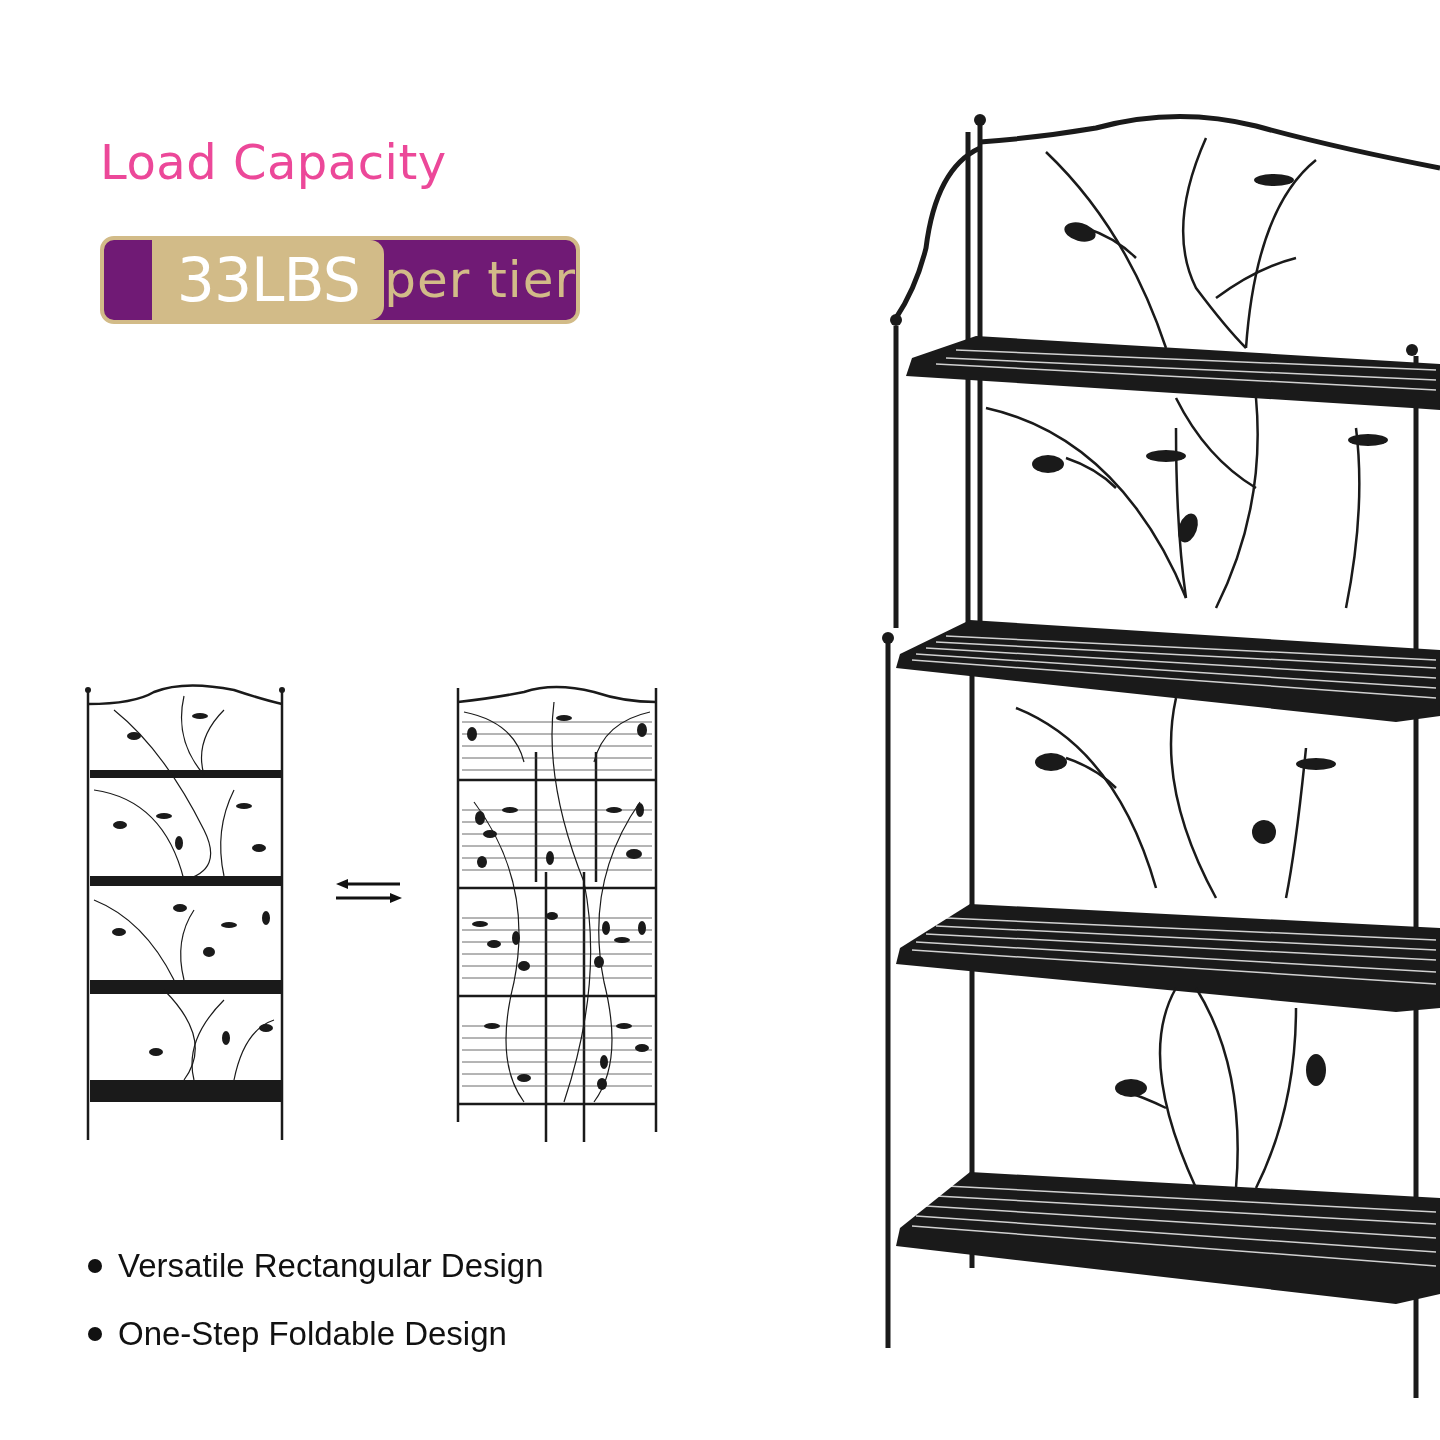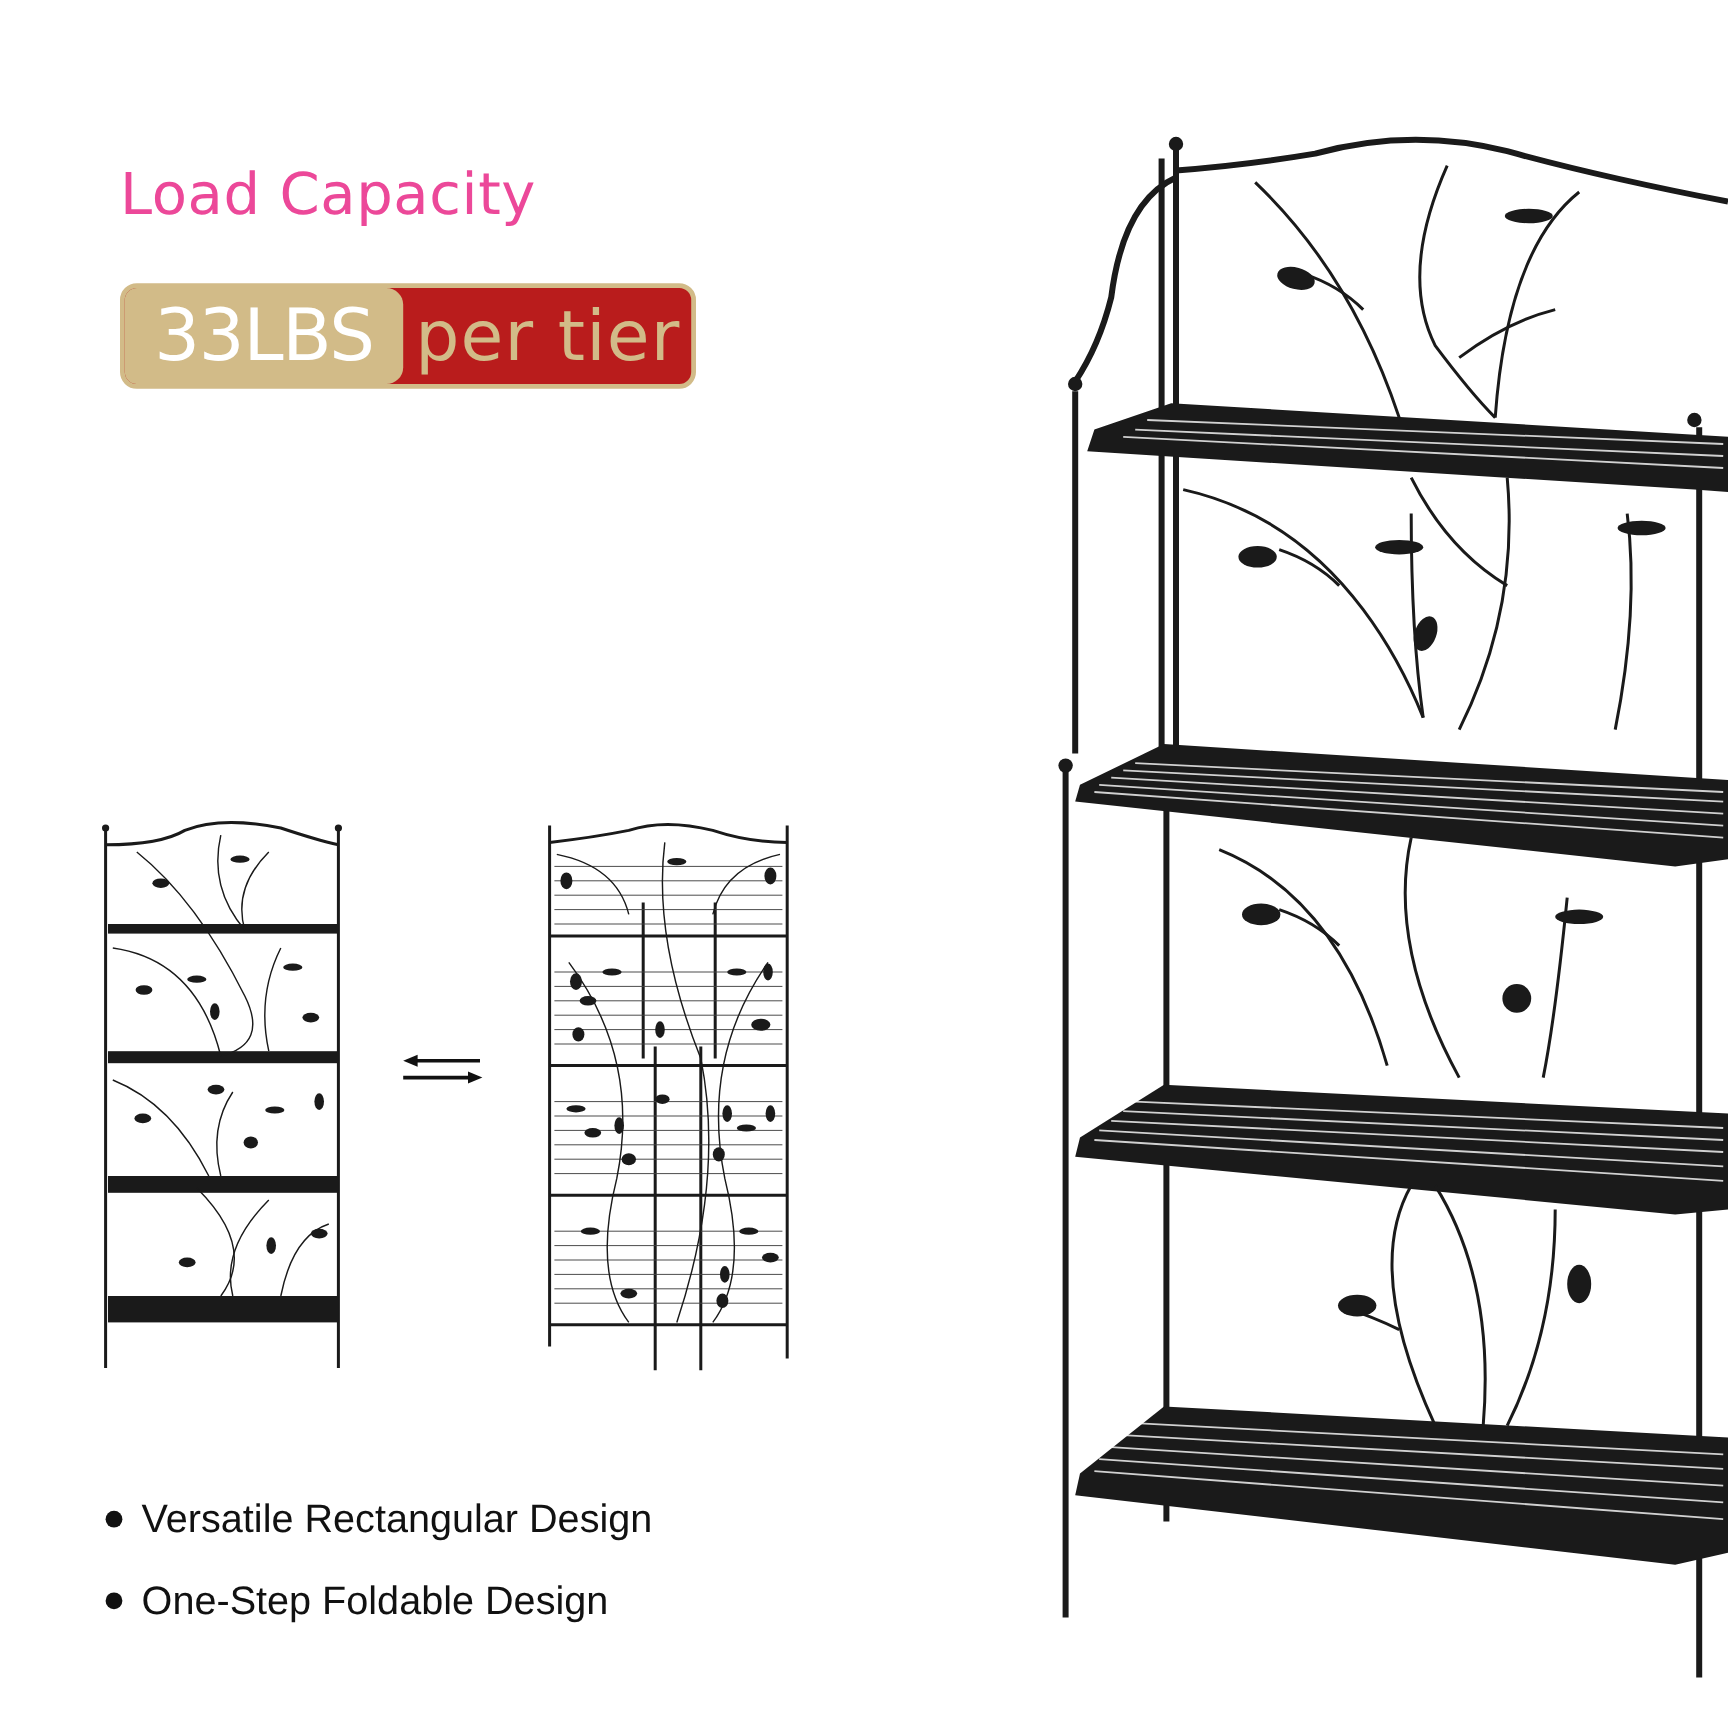--- a/index.html
+++ b/index.html
@@ -5,28 +5,28 @@
     html, body { margin: 0; padding: 0; background: #ffffff; }
     body { width: 1440px; height: 1440px; position: relative; overflow: hidden; font-family: "DejaVu Sans", sans-serif; }
     .title {
       position: absolute; left: 100px; top: 138px;
       font-family: "DejaVu Sans", sans-serif; font-size: 48px; color: #ec4899; letter-spacing: 0.5px;
       font-weight: 400; line-height: 1;
     }
     .badge {
       position: absolute; left: 100px; top: 236px; width: 480px; height: 88px;
       border: 4px solid #d2bb88; border-radius: 14px; box-sizing: border-box; overflow: hidden;
-      display: flex; align-items: stretch; background: #b91c1c;
+      display: flex; align-items: stretch; background: #701a75; justify-content: flex-end;
     }
     .badge-fill {
       background: #d2bb88; color: #fff; width: 232px; display: flex; align-items: center; justify-content: center;
       font-size: 60px; border-radius: 0 14px 14px 0; letter-spacing: -1px;
     }
     .badge-rest {
-      color: #d2bb88; display: flex; align-items: center; padding-left: 10px; font-size: 58px; letter-spacing: 1px;
+      color: #d2bb88; display: flex; align-items: center; font-size: 50px; letter-spacing: 1px;
     }
     .bullets { position: absolute; left: 88px; top: 1232px; }
     .bullet { display: flex; align-items: center; height: 68px; font-family: "Liberation Sans", sans-serif; font-size: 33px; color: #111; }
     .bullet .dot { width: 14px; height: 14px; background: #111; border-radius: 50%; margin-right: 16px; }
     .art { position: absolute; }
     .arrows { position: absolute; left: 334px; top: 878px; }
   </style>
 </head>
 <body>
 

